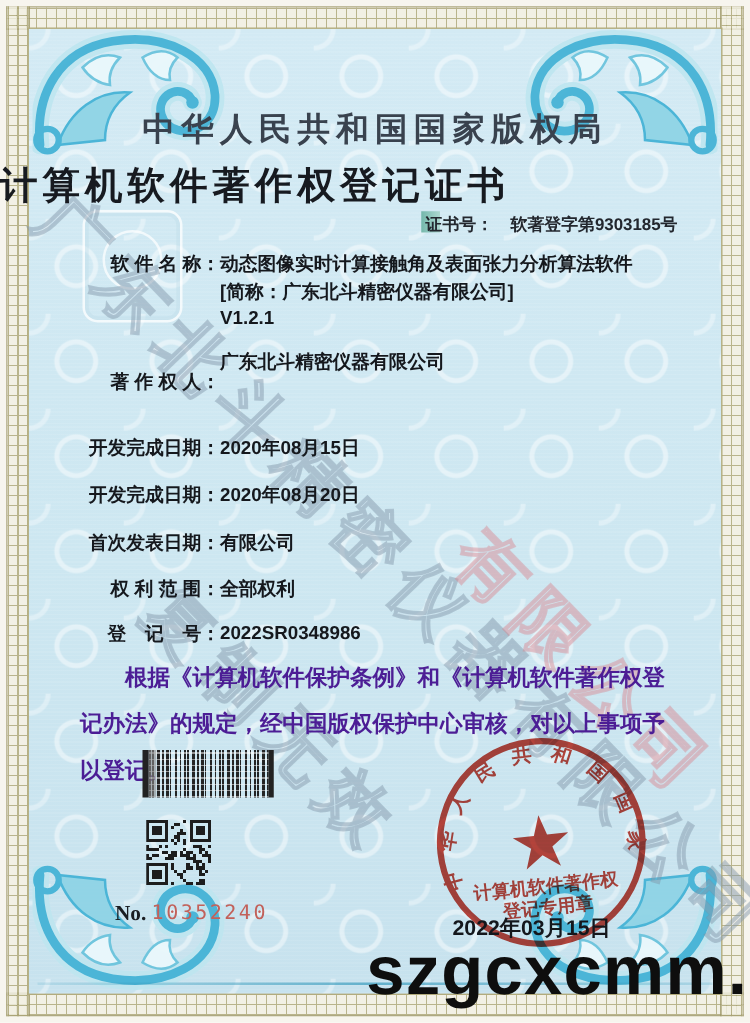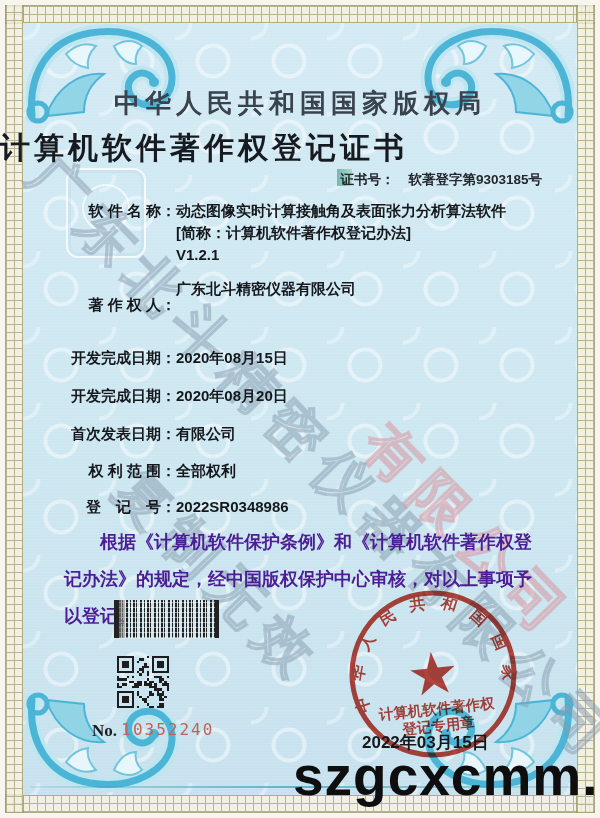--- a/index.html
+++ b/index.html
@@ -141,21 +141,21 @@
 <div class="t cert-title">计算机软件著作权登记证书</div>
 <div class="chip"></div>
 <div class="t certno">
   <span>证书号：</span><span class="gap"></span><span>软著登字第9303185号</span>
 </div>
 
 <div class="row" style="top:202px">
   <span class="lab">软 件 名 称：</span>
 </div>
 <div class="val" style="top:202px">动态图像实时计算接触角及表面张力分析算法软件</div>
-<div class="val" style="top:224px">[简称：计算机软件著作权登记办法]</div>
+<div class="val" style="top:224px">[简称：广东北斗精密仪器有限公司]</div>
 <div class="val" style="top:246px">V1.2.1</div>
 
 <div class="row" style="top:296px">
   <span class="lab">著 作 权 人：</span>
 </div>
 <div class="val" style="top:280px">广东北斗精密仪器有限公司</div>
 
 <div class="row" style="top:349px">
   <span class="lab">开发完成日期：</span>
 </div>

